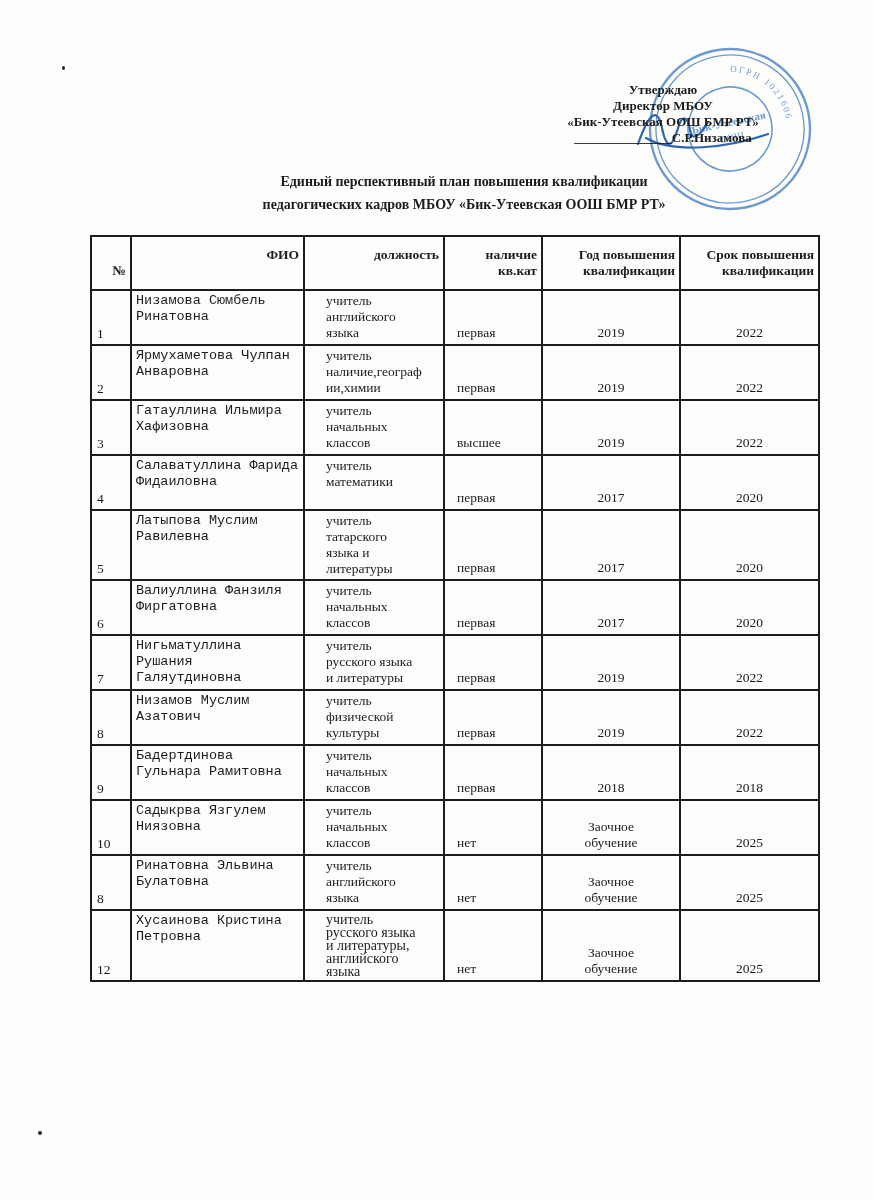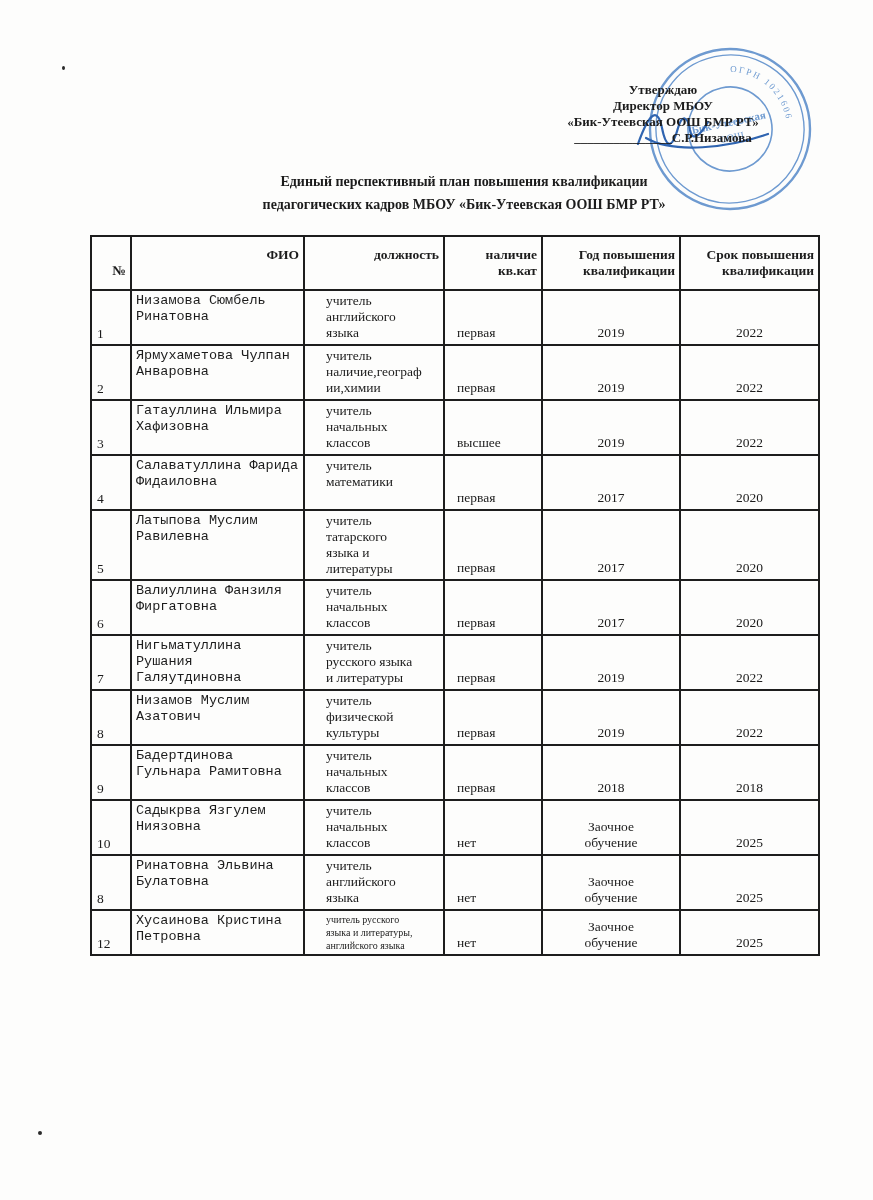--- a/index.html
+++ b/index.html
@@ -60,21 +60,21 @@
     padding:10px 4px;
   }
   .plan-table th.h-num { vertical-align:bottom; padding-left:5px; }
   .plan-table tbody tr { height:55px; }
   .plan-table tbody tr:last-child { height:44px; }
   td.num { vertical-align:bottom; text-align:left; padding:2px 2px 2px 5px; }
   td.name { vertical-align:top; padding:2px 4px;font-family:Liberation Mono, monospace; }
   td.position { vertical-align:top; padding:2px 21px;font-family:Liberation Serif, serif; }
   td.category { vertical-align:bottom; padding:2px 12px 3px; }
   td.year, td.term { vertical-align:bottom; text-align:center; padding:2px 20px 3px; }
-  .plan-table tbody tr:last-child td.position { font-size:10px; line-height:13px; }
+  .plan-table tbody tr:last-child td.position { font-size:14px; line-height:13px; }
 
   
   .speck { position:absolute; background:#2a2a2a; border-radius:50%; }
   .speck-1 { left:62px; top:66px; width:3px; height:4px; }
   .speck-2 { left:38px; top:1131px; width:4px; height:4px; }
 </style>
 </head>
 <body>
 
 <div class="page">

